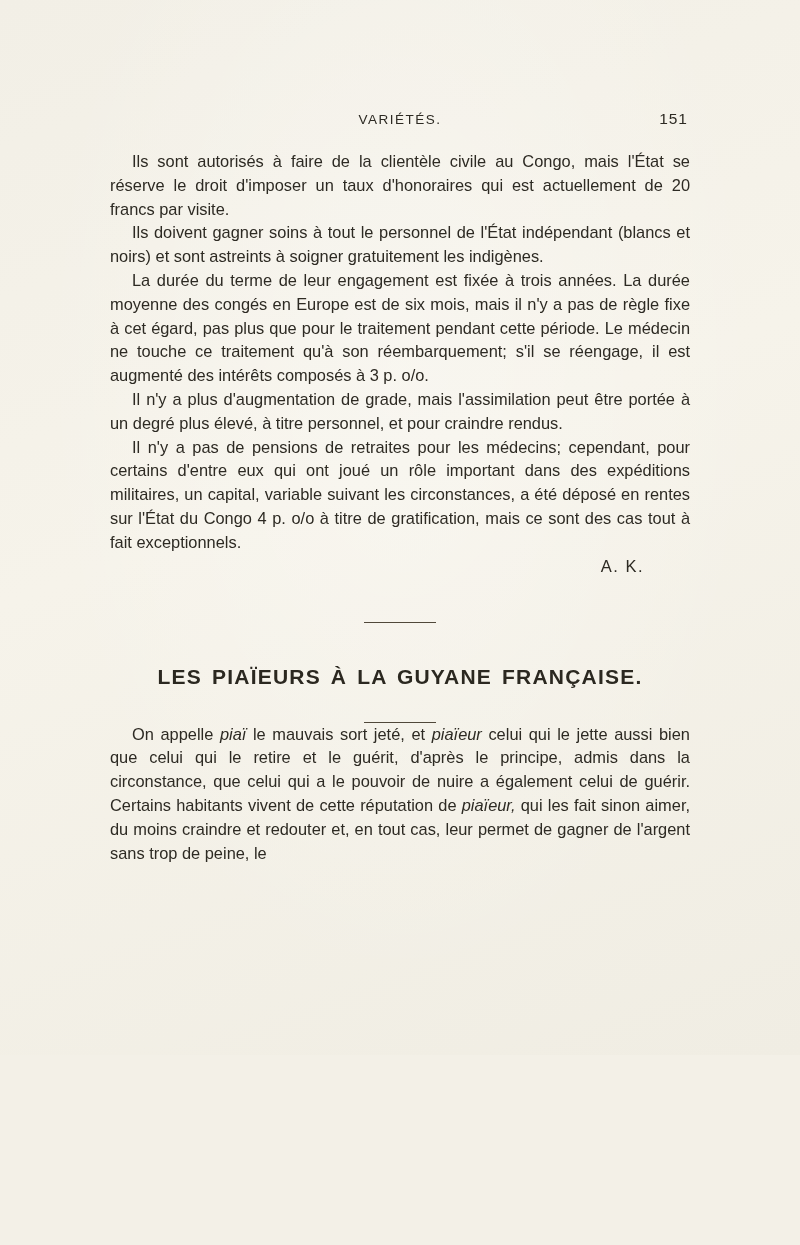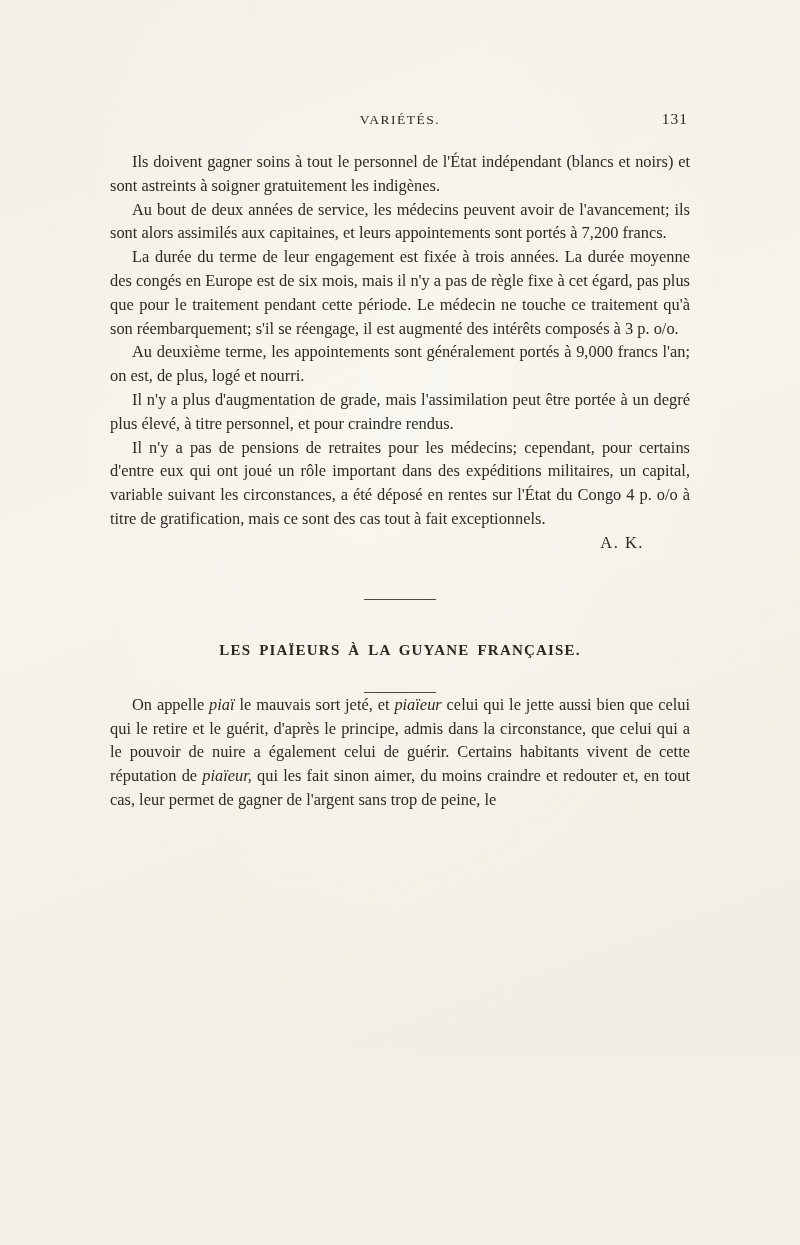--- a/index.html
+++ b/index.html
@@ -5,21 +5,21 @@
   html, body {
     margin: 0;
     padding: 0;
     background: #f3f0e7;
   }
   .page {
     position: relative;
     width: 800px;
     height: 1055px;
     overflow: hidden;
-    font-family: Liberation Serif, serif;
+    font-family: Liberation Sans, sans-serif;
     color: #2d2a23;
     background:
       radial-gradient(ellipse at 50% 35%, rgba(255,255,255,0.30), rgba(255,255,255,0) 65%),
       linear-gradient(160deg, #f2efe6 0%, #f6f3ea 45%, #f0ede3 100%);
   }
   .text-block {
     position: absolute;
     left: 110px;
     top: 112px;
     width: 580px;
@@ -60,44 +60,43 @@
   hr.rule {
     width: 72px;
     border: none;
     border-top: 1.4px solid #50483a;
     height: 0;
   }
   hr.rule-1 { margin: 46px auto 0 auto; }
   hr.rule-2 { margin: 33px auto 0 auto; }
   h2.section-heading {
     margin: 42px 0 0 0;
-    font-size: 15px;
+    font-size: 21px;
     font-weight: bold;
     text-align: center;
     letter-spacing: 1.2px;
     word-spacing: 3px;
     color: #2b2820;
   }
   .guyane-start { margin-top: 30px; }
 </style>
 </head>
 <body>
 
 <div class="page">
   <div class="text-block">
 
     <div class="header-row">
       <span class="running-title">VARIÉTÉS.</span>
-      <span class="page-number">131</span>
+      <span class="page-number">151</span>
     </div>
 
+    <p class="body-par">Ils sont autorisés à faire de la clientèle civile au Congo, mais l'État se réserve le droit d'imposer un taux d'honoraires qui est actuellement de 20 francs par visite.</p>
     <p class="body-par">Ils doivent gagner soins à tout le personnel de l'État indépendant (blancs et noirs) et sont astreints à soigner gratuitement les indigènes.</p>
-    <p class="body-par">Au bout de deux années de service, les médecins peuvent avoir de l'avancement; ils sont alors assimilés aux capitaines, et leurs appointements sont portés à 7,200 francs.</p>
     <p class="body-par">La durée du terme de leur engagement est fixée à trois années. La durée moyenne des congés en Europe est de six mois, mais il n'y a pas de règle fixe à cet égard, pas plus que pour le traitement pendant cette période. Le médecin ne touche ce traitement qu'à son réembarquement; s'il se réengage, il est augmenté des intérêts composés à 3 p. o/o.</p>
-    <p class="body-par">Au deuxième terme, les appointements sont généralement portés à 9,000 francs l'an; on est, de plus, logé et nourri.</p>
     <p class="body-par">Il n'y a plus d'augmentation de grade, mais l'assimilation peut être portée à un degré plus élevé, à titre personnel, et pour craindre rendus.</p>
     <p class="body-par">Il n'y a pas de pensions de retraites pour les médecins; cependant, pour certains d'entre eux qui ont joué un rôle important dans des expéditions militaires, un capital, variable suivant les circonstances, a été déposé en rentes sur l'État du Congo 4 p. o/o à titre de gratification, mais ce sont des cas tout à fait exceptionnels.</p>
 
     <p class="signature">A. K.</p>
 
     <hr class="rule rule-1">
 
     <h2 class="section-heading">LES PIAÏEURS À LA GUYANE FRANÇAISE.</h2>
 
     <hr class="rule rule-2">

